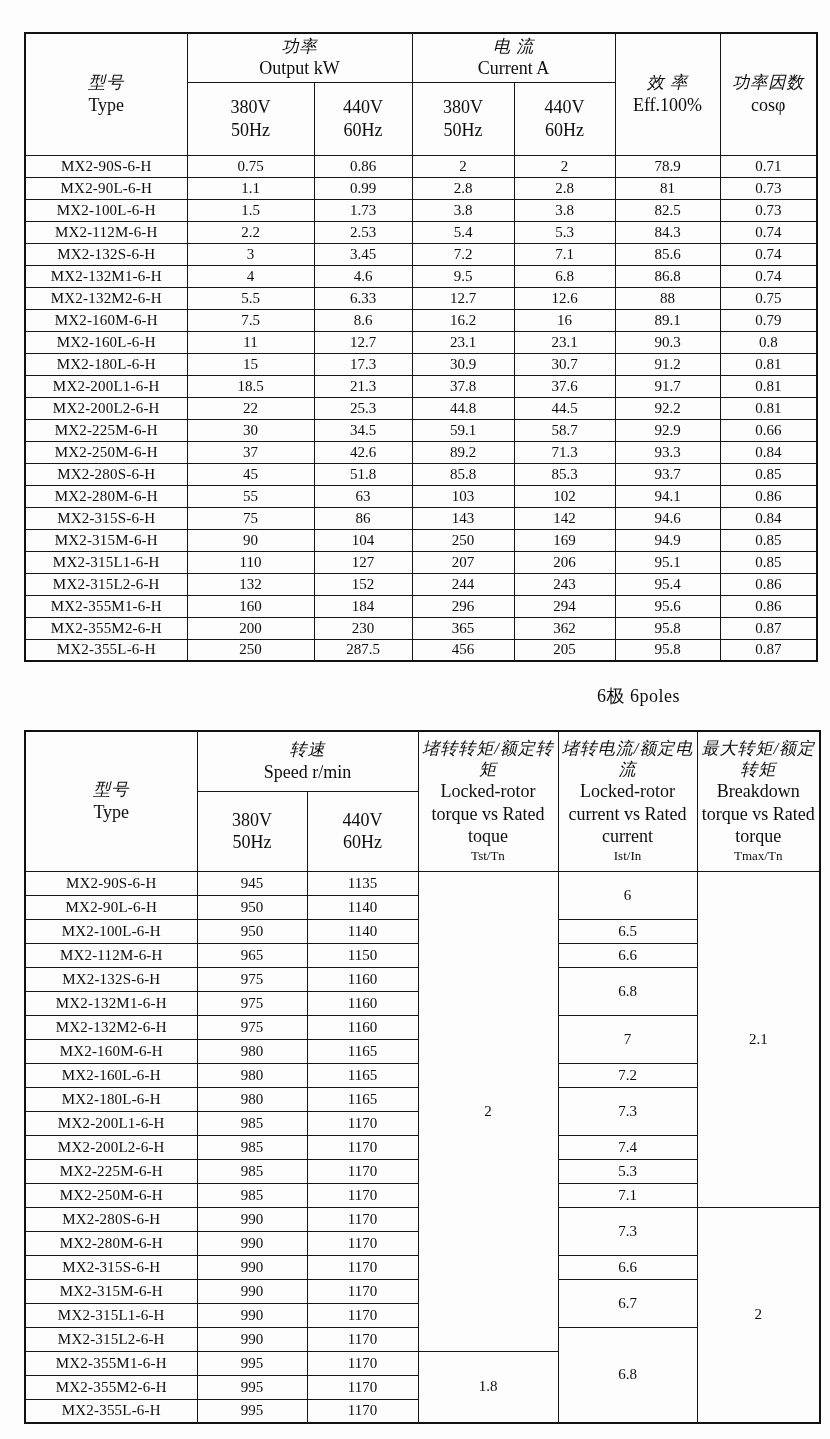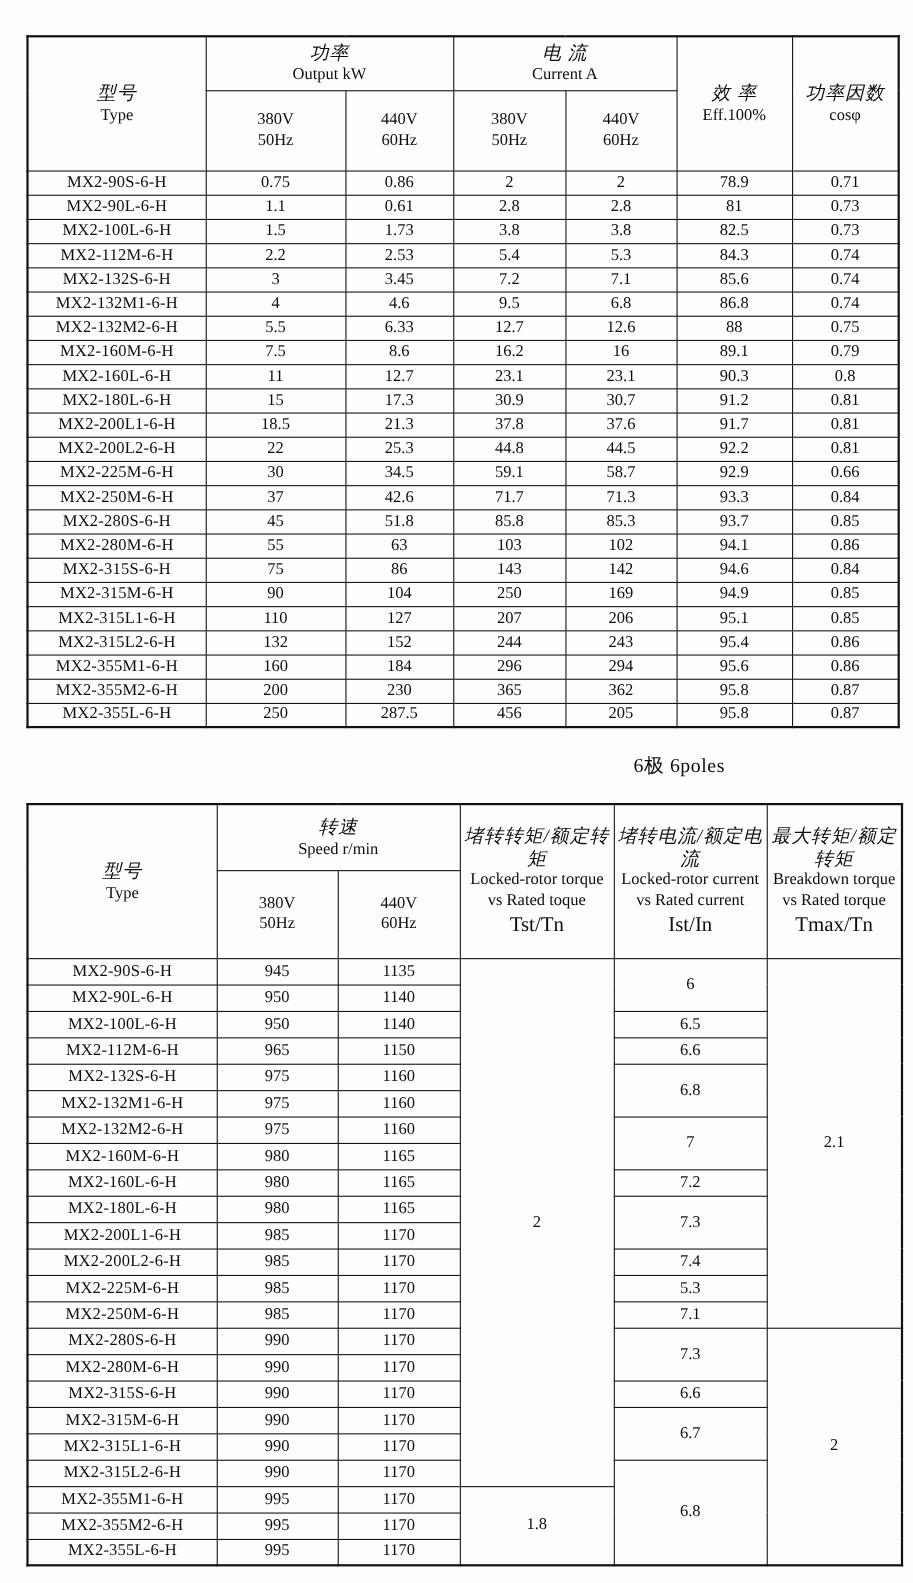--- a/index.html
+++ b/index.html
@@ -25,32 +25,32 @@
   th, td {
     border: 1.5px solid #161616;
     text-align: center;
     vertical-align: middle;
     padding: 0 2px;
     overflow: hidden;
   }
   table { border: 2px solid #111; }
   th { font-weight: normal; }
   .zh { display: block; font-size: 17px; line-height: 1.25; letter-spacing: 1px; font-style: italic; }
-  .en { display: block; font-size: 15px; line-height: 1.25; }
-  .sym { display: block; font-size: 19px; line-height: 1.3; }
+  .en { display: block; font-size: 18px; line-height: 1.25; }
+  .sym { display: block; font-size: 13px; line-height: 1.3; }
   #table1 .hdr-row1 th { height: 49px; }
   #table1 .hdr-row2 th { height: 73px; }
   #table1 td { height: 22px; font-size: 15px; line-height: 1; }
   #table2 .hdr-row1 th { height: 60px; }
   #table2 .hdr-row2 th { height: 80px; }
   #table2 td { height: 24px; font-size: 15px; line-height: 1; }
   .c-type { letter-spacing: 0.2px; }
   .pole-note {
     position: absolute;
-    left: 576px;
+    left: 597px;
     top: 684px;
     font-size: 18px;
     letter-spacing: 0.5px;
   }
 </style>
 </head>
 <body>
 
 <div class="page">
 
@@ -112,21 +112,21 @@
           <td class="c-num">0.75</td>
           <td class="c-num">0.86</td>
           <td class="c-num">2</td>
           <td class="c-num">2</td>
           <td class="c-num">78.9</td>
           <td class="c-num">0.71</td>
         </tr>
         <tr>
           <td class="c-type">MX2-90L-6-H</td>
           <td class="c-num">1.1</td>
-          <td class="c-num">0.61</td>
+          <td class="c-num">0.99</td>
           <td class="c-num">2.8</td>
           <td class="c-num">2.8</td>
           <td class="c-num">81</td>
           <td class="c-num">0.73</td>
         </tr>
         <tr>
           <td class="c-type">MX2-100L-6-H</td>
           <td class="c-num">1.5</td>
           <td class="c-num">1.73</td>
           <td class="c-num">3.8</td>
@@ -221,21 +221,21 @@
           <td class="c-num">34.5</td>
           <td class="c-num">59.1</td>
           <td class="c-num">58.7</td>
           <td class="c-num">92.9</td>
           <td class="c-num">0.66</td>
         </tr>
         <tr>
           <td class="c-type">MX2-250M-6-H</td>
           <td class="c-num">37</td>
           <td class="c-num">42.6</td>
-          <td class="c-num">71.7</td>
+          <td class="c-num">89.2</td>
           <td class="c-num">71.3</td>
           <td class="c-num">93.3</td>
           <td class="c-num">0.84</td>
         </tr>
         <tr>
           <td class="c-type">MX2-280S-6-H</td>
           <td class="c-num">45</td>
           <td class="c-num">51.8</td>
           <td class="c-num">85.8</td>
           <td class="c-num">85.3</td>

